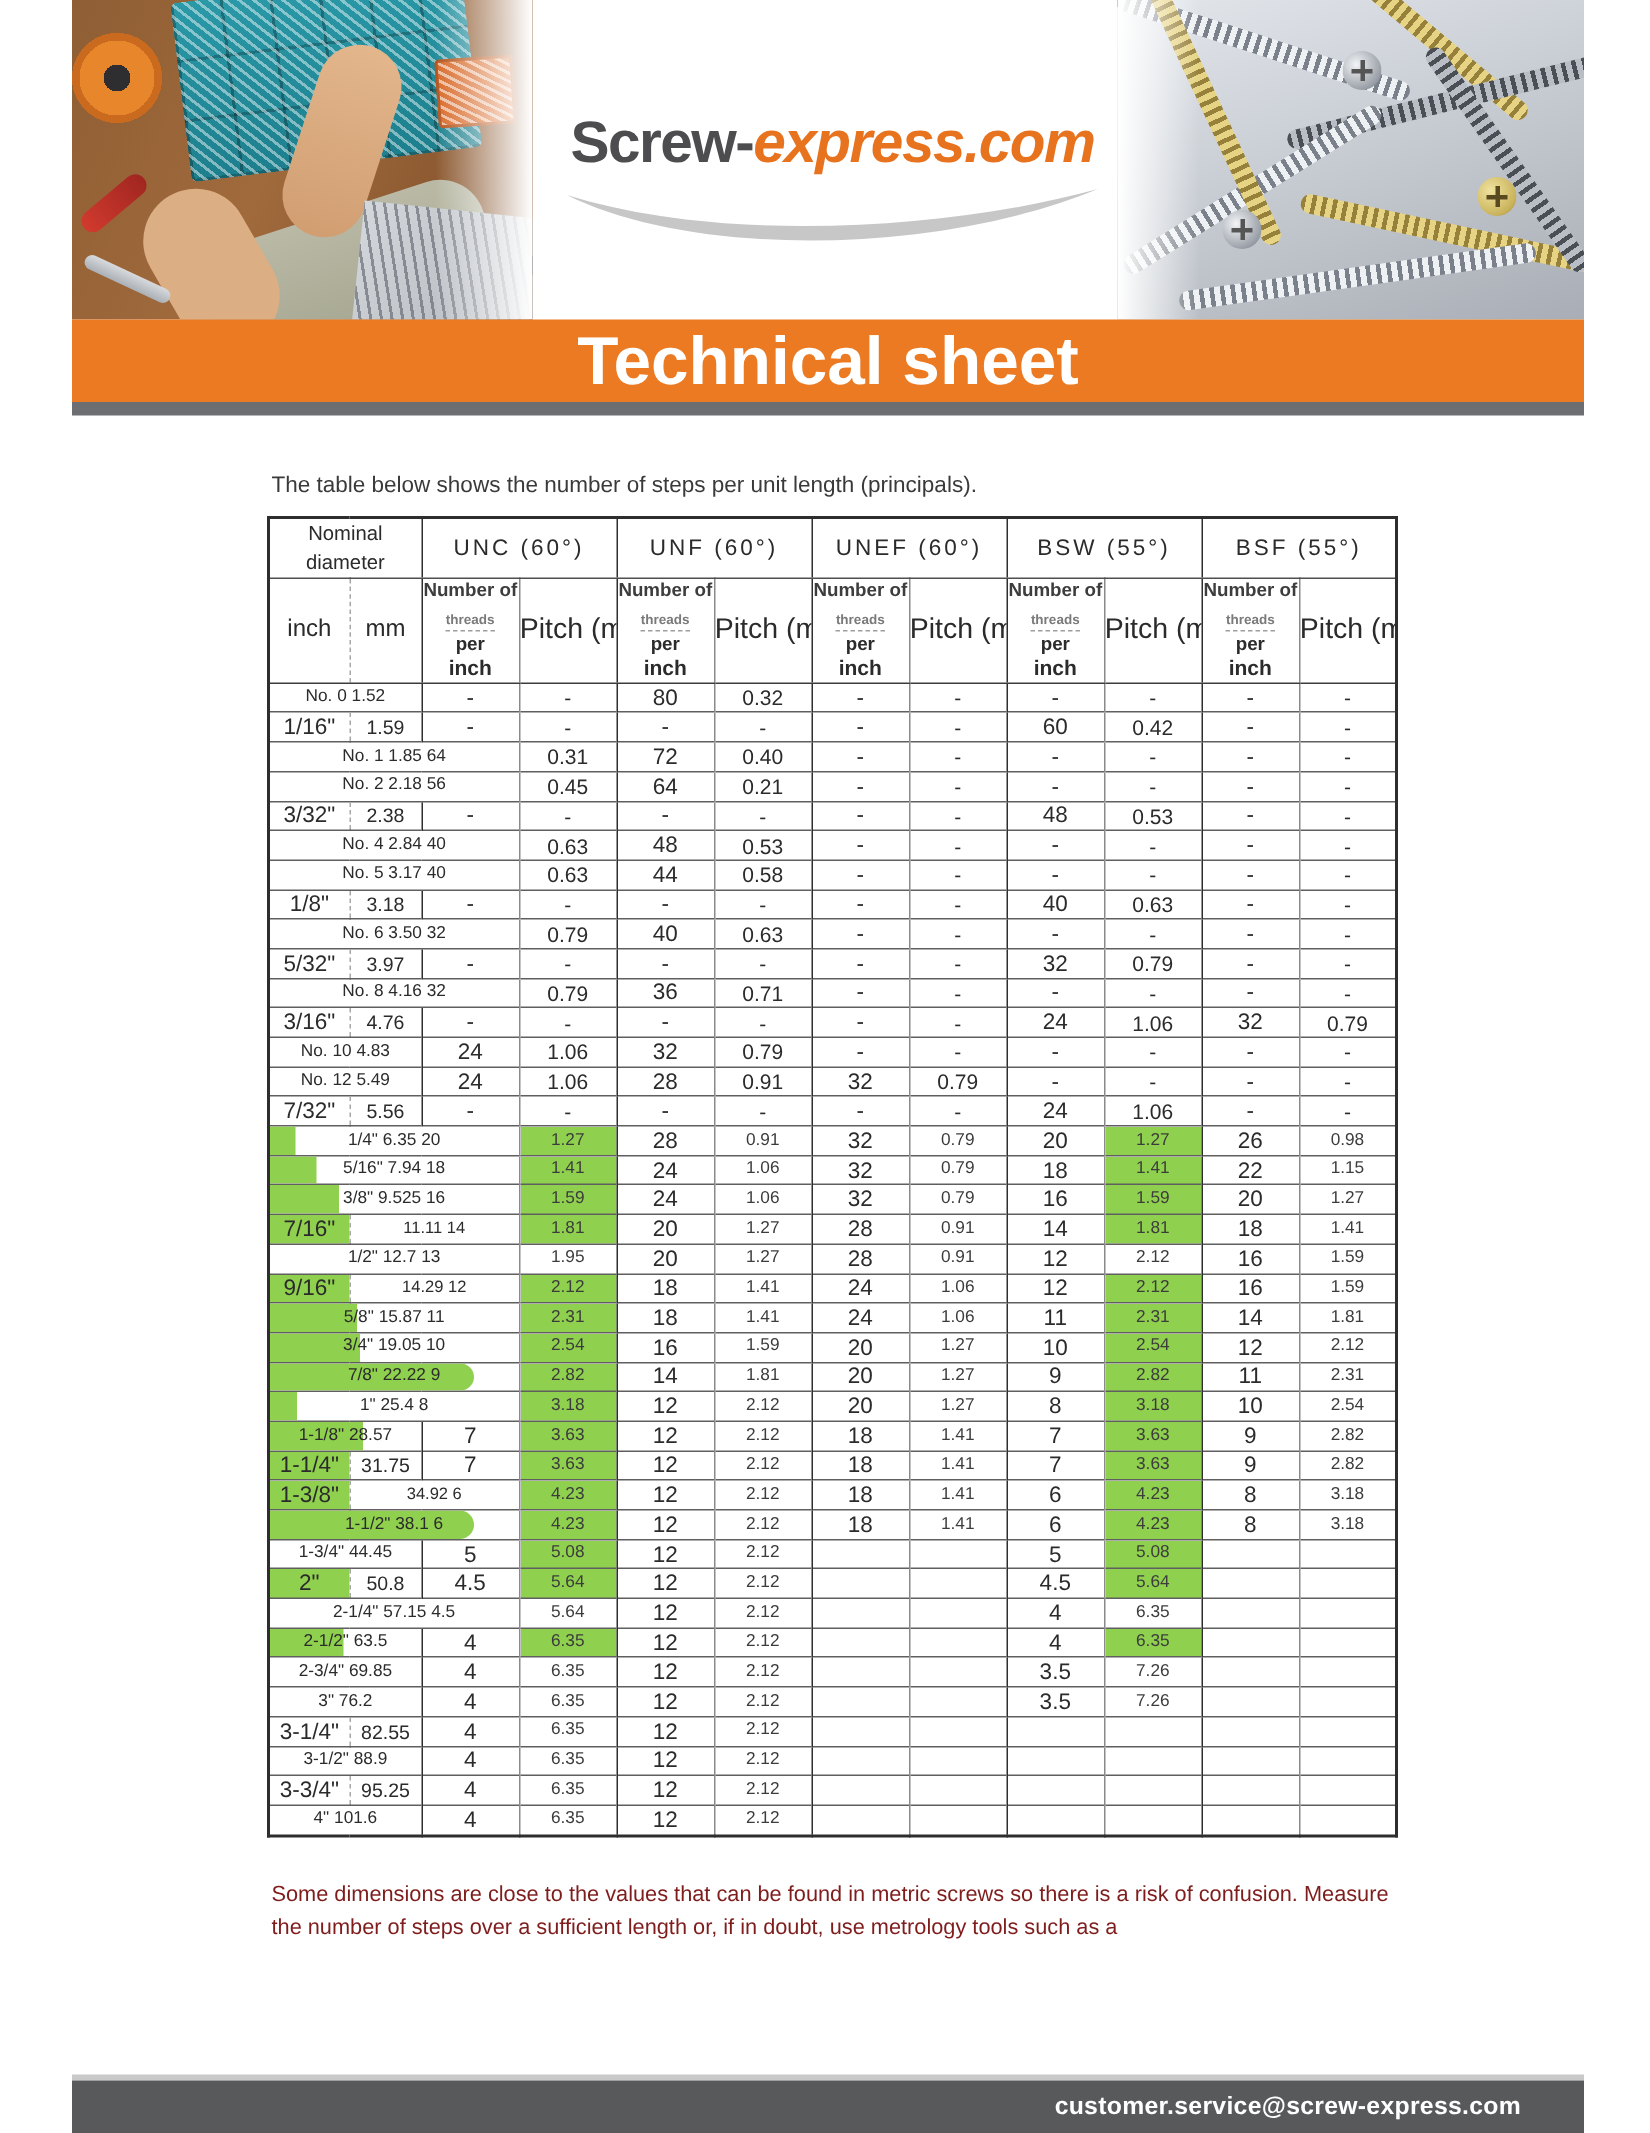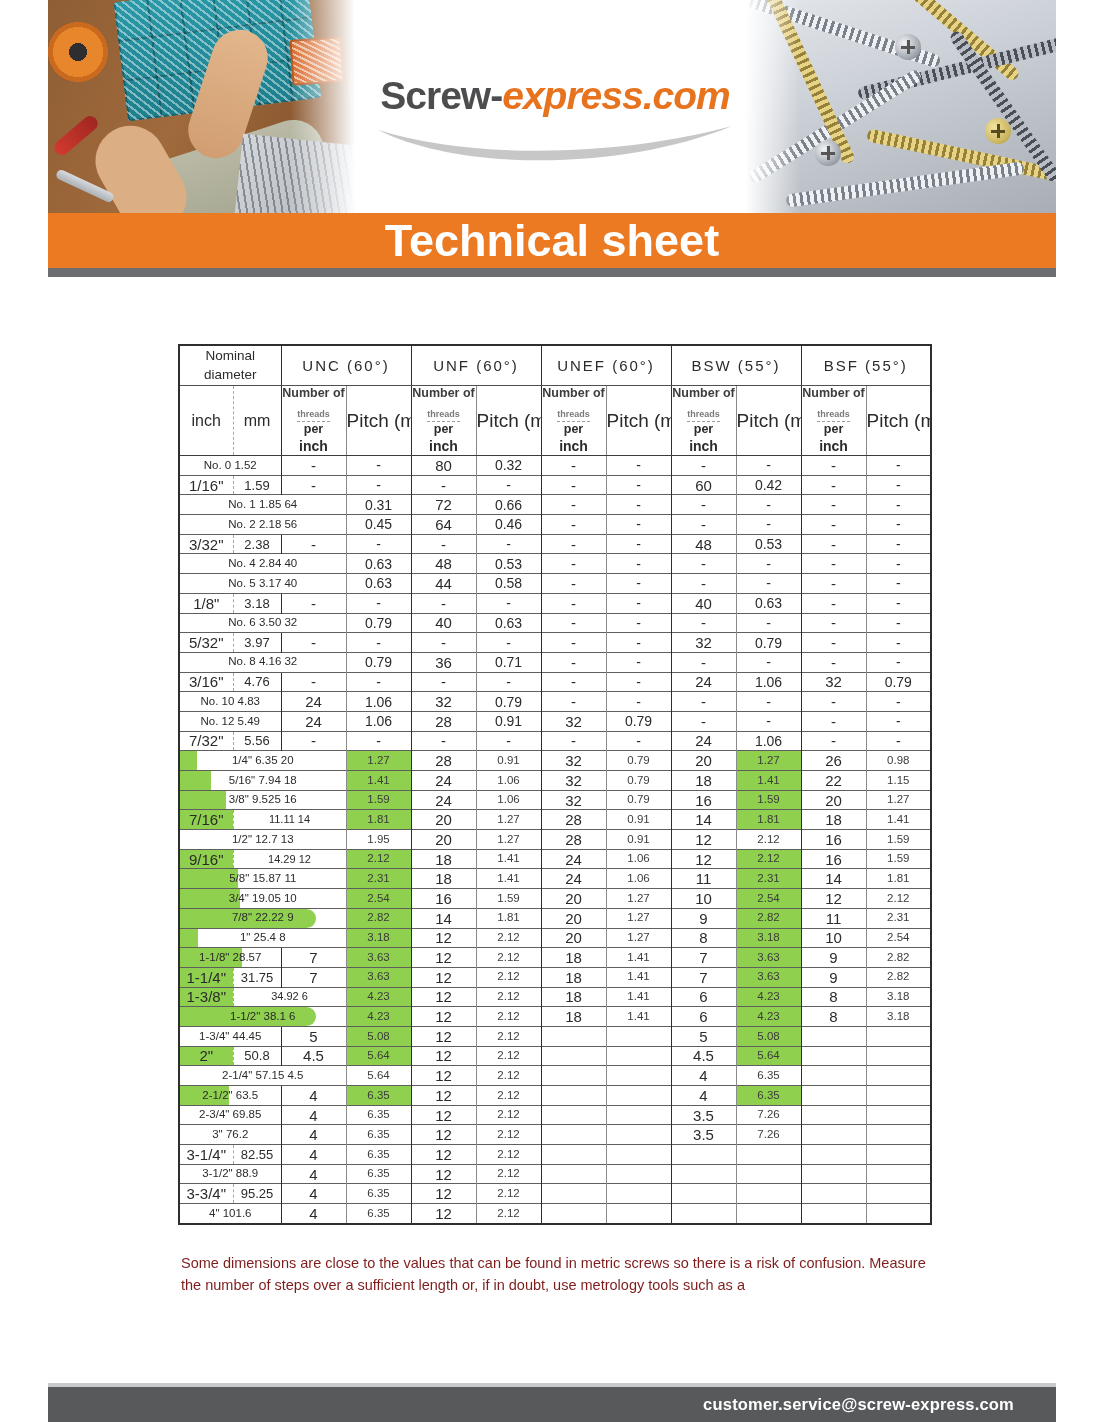--- a/index.html
+++ b/index.html
@@ -152,20 +152,21 @@
     <div class="hd b" style="left:240px;top:118px;"></div>
     <div class="hd" style="left:70px;top:140px;"></div>
     <div class="fade"></div>
   </div>
 
   <div id="banner">
     <h1>Technical sheet</h1>
   </div>
   <div id="gray-bar"></div>
 
+  <p id="intro">The table below shows the number of steps per unit length (principals).</p>
 
   <div id="tblwrap">
     <table>
       <colgroup>
         <col style="width:54px">
           <col style="width:48px">
         <col style="width:65px">
           <col style="width:65px">
         <col style="width:65px">
           <col style="width:65px">
@@ -228,33 +229,33 @@
             <td class="bl-light vp-big">-</td>
             <td class="bl-strong vt">60</td>
             <td class="bl-light vp-big">0.42</td>
             <td class="bl-strong vt">-</td>
             <td class="bl-light vp-big">-</td>
           </tr>
           <tr>
             <td colspan="3" class="lm "><span class="ltext">No. 1 1.85 64</span></td>
             <td class="bl-light vp-big">0.31</td>
             <td class="bl-strong vt">72</td>
-            <td class="bl-light vp-big">0.66</td>
+            <td class="bl-light vp-big">0.40</td>
             <td class="bl-strong vt">-</td>
             <td class="bl-light vp-big">-</td>
             <td class="bl-strong vt">-</td>
             <td class="bl-light vp-big">-</td>
             <td class="bl-strong vt">-</td>
             <td class="bl-light vp-big">-</td>
           </tr>
           <tr>
             <td colspan="3" class="lm "><span class="ltext">No. 2 2.18 56</span></td>
             <td class="bl-light vp-big">0.45</td>
             <td class="bl-strong vt">64</td>
-            <td class="bl-light vp-big">0.46</td>
+            <td class="bl-light vp-big">0.21</td>
             <td class="bl-strong vt">-</td>
             <td class="bl-light vp-big">-</td>
             <td class="bl-strong vt">-</td>
             <td class="bl-light vp-big">-</td>
             <td class="bl-strong vt">-</td>
             <td class="bl-light vp-big">-</td>
           </tr>
           <tr>
             <td class="li">3/32"</td>
             <td colspan="1" class="lmm bl-dash">2.38</td>

